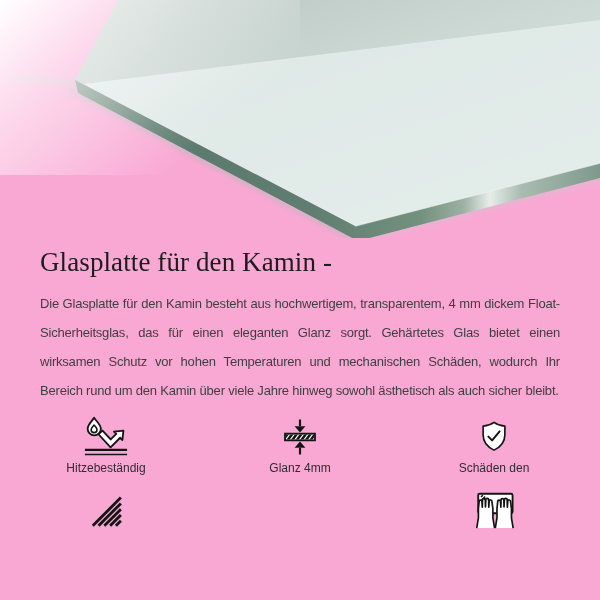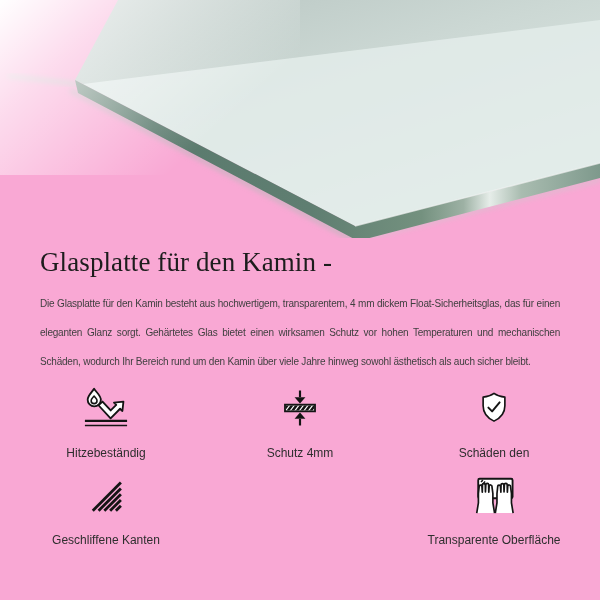--- a/index.html
+++ b/index.html
@@ -9,33 +9,33 @@
   }
   .hero{width:600px;height:238px;display:block;}
   .headline{
     margin:6px 40px 0 40px;
     font-family:"Liberation Serif","DejaVu Serif",serif;
     font-weight:400;
     font-size:27px;line-height:36px;color:#1d1d1d;letter-spacing:0.1px;
   }
   .bodytext{
     margin:9px 40px 0 40px;
-    font-size:10px;line-height:29px;letter-spacing:-0.2px;
+    font-size:13px;line-height:29px;letter-spacing:-0.2px;
     color:#3f3f3f;text-align:justify;
   }
   .features{
     margin:10px 40px 0 40px;
     display:flex;flex-wrap:wrap;justify-content:space-between;row-gap:13px;
   }
   .feature{
     width:132px;display:flex;flex-direction:column;align-items:center;
   }
   .icon-box{height:44px;display:flex;align-items:center;justify-content:center;}
   .feature-label{
-    margin-top:16px;font-size:12px;color:#2e2e2e;white-space:nowrap;text-align:center;
+    margin-top:2px;font-size:12px;color:#2e2e2e;white-space:nowrap;text-align:center;
   }
   svg{display:block;}
 </style>
 </head>
 <body>
 
 <div class="page">
 
   <svg class="hero" viewBox="0 0 600 238" preserveAspectRatio="none" aria-hidden="true">
     <defs>
@@ -117,21 +117,21 @@
             <line x1="24" y1="30" x2="33" y2="18"></line>
             <line x1="29.5" y1="30" x2="38.5" y2="18"></line>
             <line x1="35" y1="30" x2="44" y2="18"></line>
           </g>
           <line x1="24" y1="3" x2="24" y2="11" stroke-width="2.6"></line>
           <path d="M17.5 11 H30.5 L24 18.5 Z" fill="#141414" stroke="none"></path>
           <line x1="24" y1="45" x2="24" y2="37" stroke-width="2.6"></line>
           <path d="M17.5 37 H30.5 L24 29.5 Z" fill="#141414" stroke="none"></path>
         </svg>
       </div>
-      <div class="feature-label">Schutz 4mm</div>
+      <div class="feature-label">Glanz 4mm</div>
     </div>
 
     <div class="feature">
       <div class="icon-box">
         <svg width="36" height="40" viewBox="0 0 48 46" fill="none" stroke="#141414">
           <path d="M24 3.5 C28 6.5 33 8 38.5 8.5 V20 C38.5 29.5 32.5 36.5 24 40.5 C15.5 36.5 9.5 29.5 9.5 20 V8.5 C15 8 20 6.5 24 3.5 Z" fill="#fff" stroke-width="2.2" stroke-linejoin="round"></path>
           <path d="M16.5 22.5 L21.5 27.5 L31.5 15.5" stroke-width="2.6" stroke-linecap="round" stroke-linejoin="round"></path>
         </svg>
       </div>
       <div class="feature-label">Schäden den</div>
@@ -141,32 +141,30 @@
     <div class="feature">
       <div class="icon-box">
         <svg width="40" height="38" viewBox="0 0 48 46" fill="none" stroke="#141414" stroke-width="3.4">
           <line x1="8" y1="42" x2="42" y2="8"></line>
           <line x1="15" y1="42" x2="42" y2="15"></line>
           <line x1="22" y1="42" x2="42" y2="22"></line>
           <line x1="29" y1="42" x2="42" y2="29"></line>
           <line x1="36" y1="42" x2="42" y2="36"></line>
         </svg>
       </div>
-      <div class="feature-label">Geschliffene Kanten</div>
     </div>
 
     <div class="feature">
       <div class="icon-box">
         <svg width="52" height="42" viewBox="0 0 56 45" fill="none" stroke="#141414">
           <rect x="11" y="5" width="37" height="21" rx="1.5" fill="#fff" stroke-width="2"></rect>
           <line x1="14.5" y1="12" x2="18.5" y2="8" stroke-width="1.6"></line>
           <line x1="14" y1="8.5" x2="16" y2="6.5" stroke-width="1.6"></line>
           <g stroke-width="1.8" stroke-linejoin="round">
             <path transform="translate(19 0)" fill="#fff" d="M-9.6 42 L-7.8 31 L-7.8 21 L-7.0 13.5 A1.5 1.5 0 0 1 -4.0 13.2 L-3.6 19.5 L-3.4 11.8 A1.5 1.5 0 0 1 -0.4 11.6 L-0.2 19.2 L0.2 11.4 A1.5 1.5 0 0 1 3.2 11.6 L3.4 19.4 L3.8 13.0 A1.5 1.5 0 0 1 6.8 13.4 L7.8 21 L7.8 31 L9.6 42"></path>
             <path transform="translate(39 0)" fill="#fff" d="M-9.6 42 L-7.8 31 L-7.8 21 L-7.0 13.5 A1.5 1.5 0 0 1 -4.0 13.2 L-3.6 19.5 L-3.4 11.8 A1.5 1.5 0 0 1 -0.4 11.6 L-0.2 19.2 L0.2 11.4 A1.5 1.5 0 0 1 3.2 11.6 L3.4 19.4 L3.8 13.0 A1.5 1.5 0 0 1 6.8 13.4 L7.8 21 L7.8 31 L9.6 42"></path>
           </g>
         </svg>
       </div>
-      <div class="feature-label">Transparente Oberfläche</div>
     </div>
 
   </div>
 </div>
 
 </body></html>

